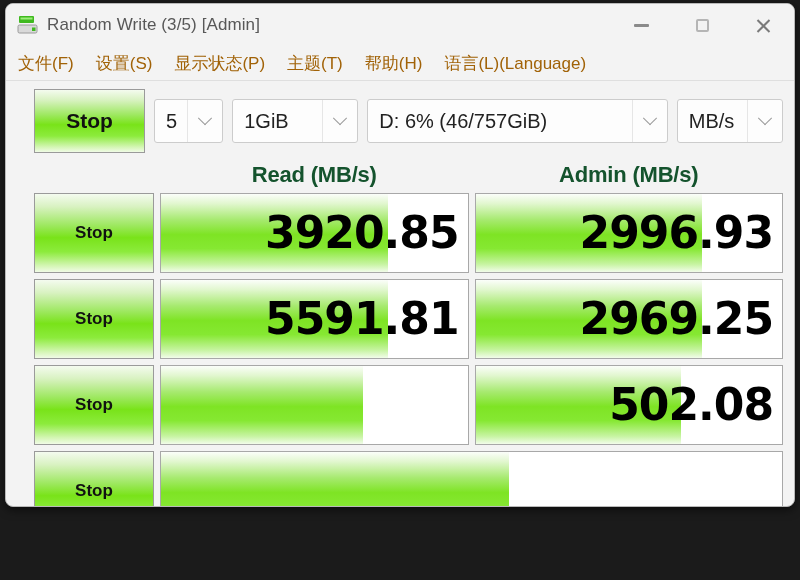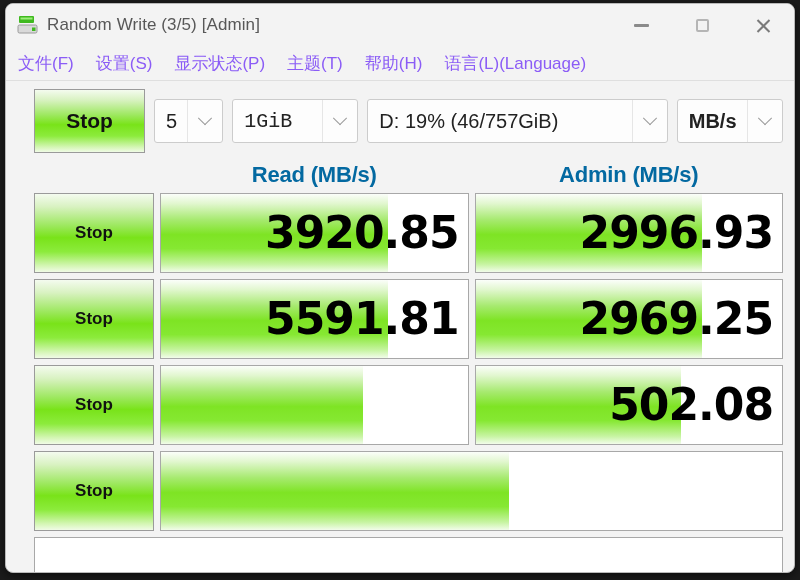--- a/index.html
+++ b/index.html
@@ -13,21 +13,21 @@
     overflow: hidden;
     font-family: "Liberation Sans", sans-serif;
   }
 
   
   .window {
     position: absolute;
     left: 5px;
     top: 3px;
     width: 790px;
-    height: 570px;
+    height: 504px;
     background: #f3f3f3;
     border-radius: 8px;
     border: 1px solid #b9b9b9;
     box-shadow: 0 3px 10px rgba(0,0,0,.55);
     overflow: hidden;
     box-sizing: border-box;
   }
 
   
   .titlebar {
@@ -99,21 +99,21 @@
   .menubar {
     height: 34px;
     display: flex;
     align-items: center;
     padding-left: 12px;
     background: #f3f3f3;
     border-bottom: 1px solid #dfdfdf;
   }
   .menu-item {
     font-size: 17px;
-    color: #8b5cf6;
+    color: #a16207;
     margin-right: 22px;
     white-space: nowrap;
   }
 
   
   .content {
     padding: 8px 11px 0 11px;
     margin-left: 17px;
   }
 
@@ -167,37 +167,37 @@
     justify-content: center;
   }
   .chev {
     width: 9px;
     height: 9px;
     border-right: 1.6px solid #9b9b9b;
     border-bottom: 1.6px solid #9b9b9b;
     transform: rotate(45deg) translate(-2px,-2px);
   }
   .combo-count { width: 73px; }
-  .combo-size  { width: 133px; font-family: Liberation Mono, monospace; }
+  .combo-size  { width: 133px; }
   .combo-drive { width: 317px; }
-  .combo-unit  { width: 112px; font-weight: bold; }
+  .combo-unit  { width: 112px; }
 
   
   .head-row {
     display: flex;
     height: 32px;
     align-items: center;
   }
   .head-spacer { width: 126px; flex: none; }
   .col-head {
     flex: 1;
     text-align: center;
     font-size: 22px;
     font-weight: bold;
-    color: #0369a1;
+    color: #14532d;
     letter-spacing: -.2px;
   }
   .col-head.read { margin-right: 6px; }
 
   
   .rows { margin-top: 2px; }
   .row {
     display: flex;
     height: 80px;
     margin-bottom: 6px;
@@ -310,21 +310,21 @@
       </div>
 
       <div class="combo combo-size">
         <div class="val">1GiB</div>
         <div class="arrow-cell">
           <span class="chev"></span>
         </div>
       </div>
 
       <div class="combo combo-drive">
-        <div class="val">D: 19% (46/757GiB)</div>
+        <div class="val">D: 6% (46/757GiB)</div>
         <div class="arrow-cell">
           <span class="chev"></span>
         </div>
       </div>
 
       <div class="combo combo-unit">
         <div class="val">MB/s</div>
         <div class="arrow-cell">
           <span class="chev"></span>
         </div>

